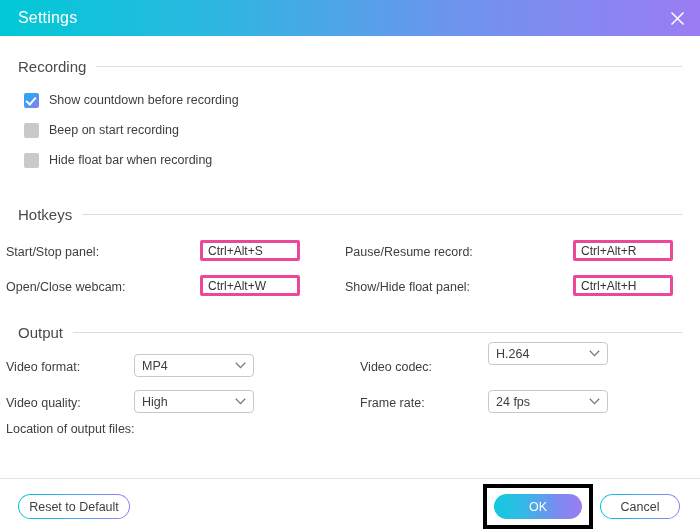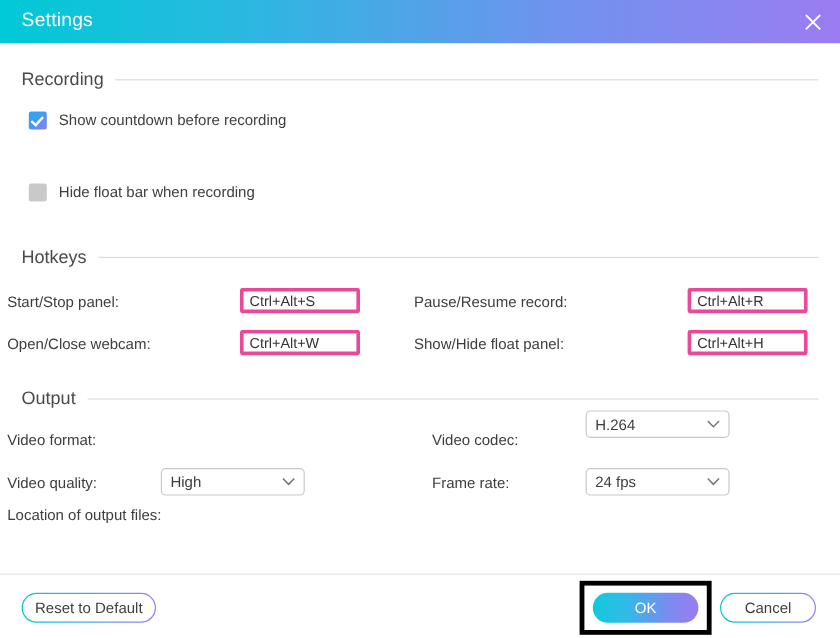--- a/index.html
+++ b/index.html
@@ -273,20 +273,24 @@
   <div class="section-head" style="position:absolute; left:18px; top:22px; width:664px;">
     <div class="label">Recording</div>
     <div class="rule"></div>
   </div>
 
   <div class="check-row" style="position:absolute; left:24px; top:53px;">
     <div class="cbox checked"></div>
     <div class="check-label">Show countdown before recording</div>
   </div>
 
+  <div class="check-row" style="position:absolute; left:24px; top:83px;">
+    <div class="cbox"></div>
+    <div class="check-label">Beep on start recording</div>
+  </div>
 
   <div class="check-row" style="position:absolute; left:24px; top:113px;">
     <div class="cbox"></div>
     <div class="check-label">Hide float bar when recording</div>
   </div>
 
   <div class="section-head" style="position:absolute; left:18px; top:170px; width:664px;">
     <div class="label">Hotkeys</div>
     <div class="rule"></div>
   </div>
@@ -302,20 +306,26 @@
 
   <div class="field-label" style="left:345px; top:244px;">Show/Hide float panel:</div>
   <input class="hk-input" style="left: 573px; top: 239px;" readonly="" value="Ctrl+Alt+H">
 
   <div class="section-head" style="position:absolute; left:18px; top:288px; width:664px;">
     <div class="label">Output</div>
     <div class="rule"></div>
   </div>
 
   <div class="field-label" style="left:6px; top:324px;">Video format:</div>
+  <div class="dropdown" style="left:134px; top:318px;">
+    <span class="dval">MP4</span>
+    <svg class="chev" viewBox="0 0 11 7">
+      <path d="M0.8 0.8 L5.5 5.6 L10.2 0.8" stroke="#777" stroke-width="1.3" fill="none"></path>
+    </svg>
+  </div>
 
   <div class="field-label" style="left:360px; top:324px;">Video codec:</div>
   <div class="dropdown" style="left:488px; top:306px;">
     <span class="dval">H.264</span>
     <svg class="chev" viewBox="0 0 11 7">
       <path d="M0.8 0.8 L5.5 5.6 L10.2 0.8" stroke="#777" stroke-width="1.3" fill="none"></path>
     </svg>
   </div>
 
   <div class="field-label" style="left:6px; top:360px;">Video quality:</div>

